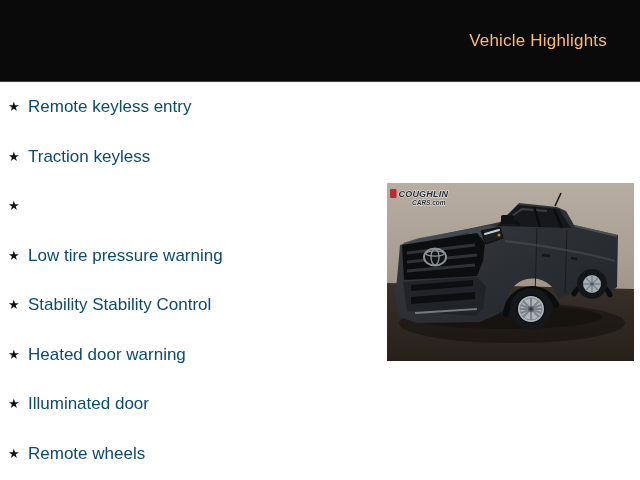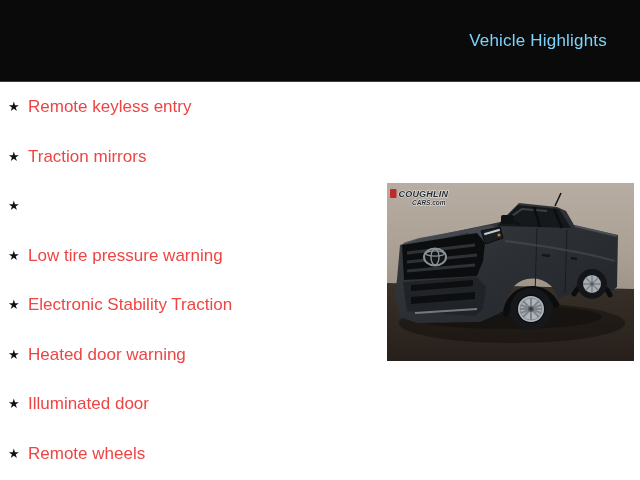--- a/index.html
+++ b/index.html
@@ -16,21 +16,21 @@
     left: 0; top: 0;
     width: 640px; height: 82px;
     background: #0a0a0a;
     border-bottom: 1.5px solid #3d3d3d;
     box-sizing: border-box;
     display: flex;
     align-items: center;
     justify-content: flex-end;
   }
   .header-title {
-    color: #7dd3fc;
+    color: #fdba74;
     font-size: 17px;
     letter-spacing: 0.2px;
     margin-right: 33px;
   }
   .features {
     position: absolute;
     left: 0; top: 82px;
     padding: 15px 0 0 8px;
   }
   .feature {
@@ -40,21 +40,21 @@
     margin-bottom: 29.5px;
   }
   .feature .star {
     width: 20px;
     font-size: 13px;
     color: #111111;
     line-height: 20px;
   }
   .feature .label {
     font-size: 17px;
-    color: #ef4444;
+    color: #0c4a6e;
     line-height: 20px;
     white-space: nowrap;
   }
   .photo {
     position: absolute;
     left: 387px; top: 183px;
     width: 247px; height: 178px; border-radius: 9px;
   }
   .photo svg { display: block; }
   .wm-text {
@@ -77,35 +77,35 @@
   </div>
 
   <div class="features">
     <div class="feature">
       <span class="star">★</span>
       <span class="label">Remote keyless entry</span>
     </div>
 
     <div class="feature">
       <span class="star">★</span>
-      <span class="label">Traction mirrors</span>
+      <span class="label">Traction keyless</span>
     </div>
 
     <div class="feature">
       <span class="star">★</span>
     </div>
 
     <div class="feature">
       <span class="star">★</span>
       <span class="label">Low tire pressure warning</span>
     </div>
 
     <div class="feature">
       <span class="star">★</span>
-      <span class="label">Electronic Stability Traction</span>
+      <span class="label">Stability Stability Control</span>
     </div>
 
     <div class="feature">
       <span class="star">★</span>
       <span class="label">Heated door warning</span>
     </div>
 
     <div class="feature">
       <span class="star">★</span>
       <span class="label">Illuminated door</span>

